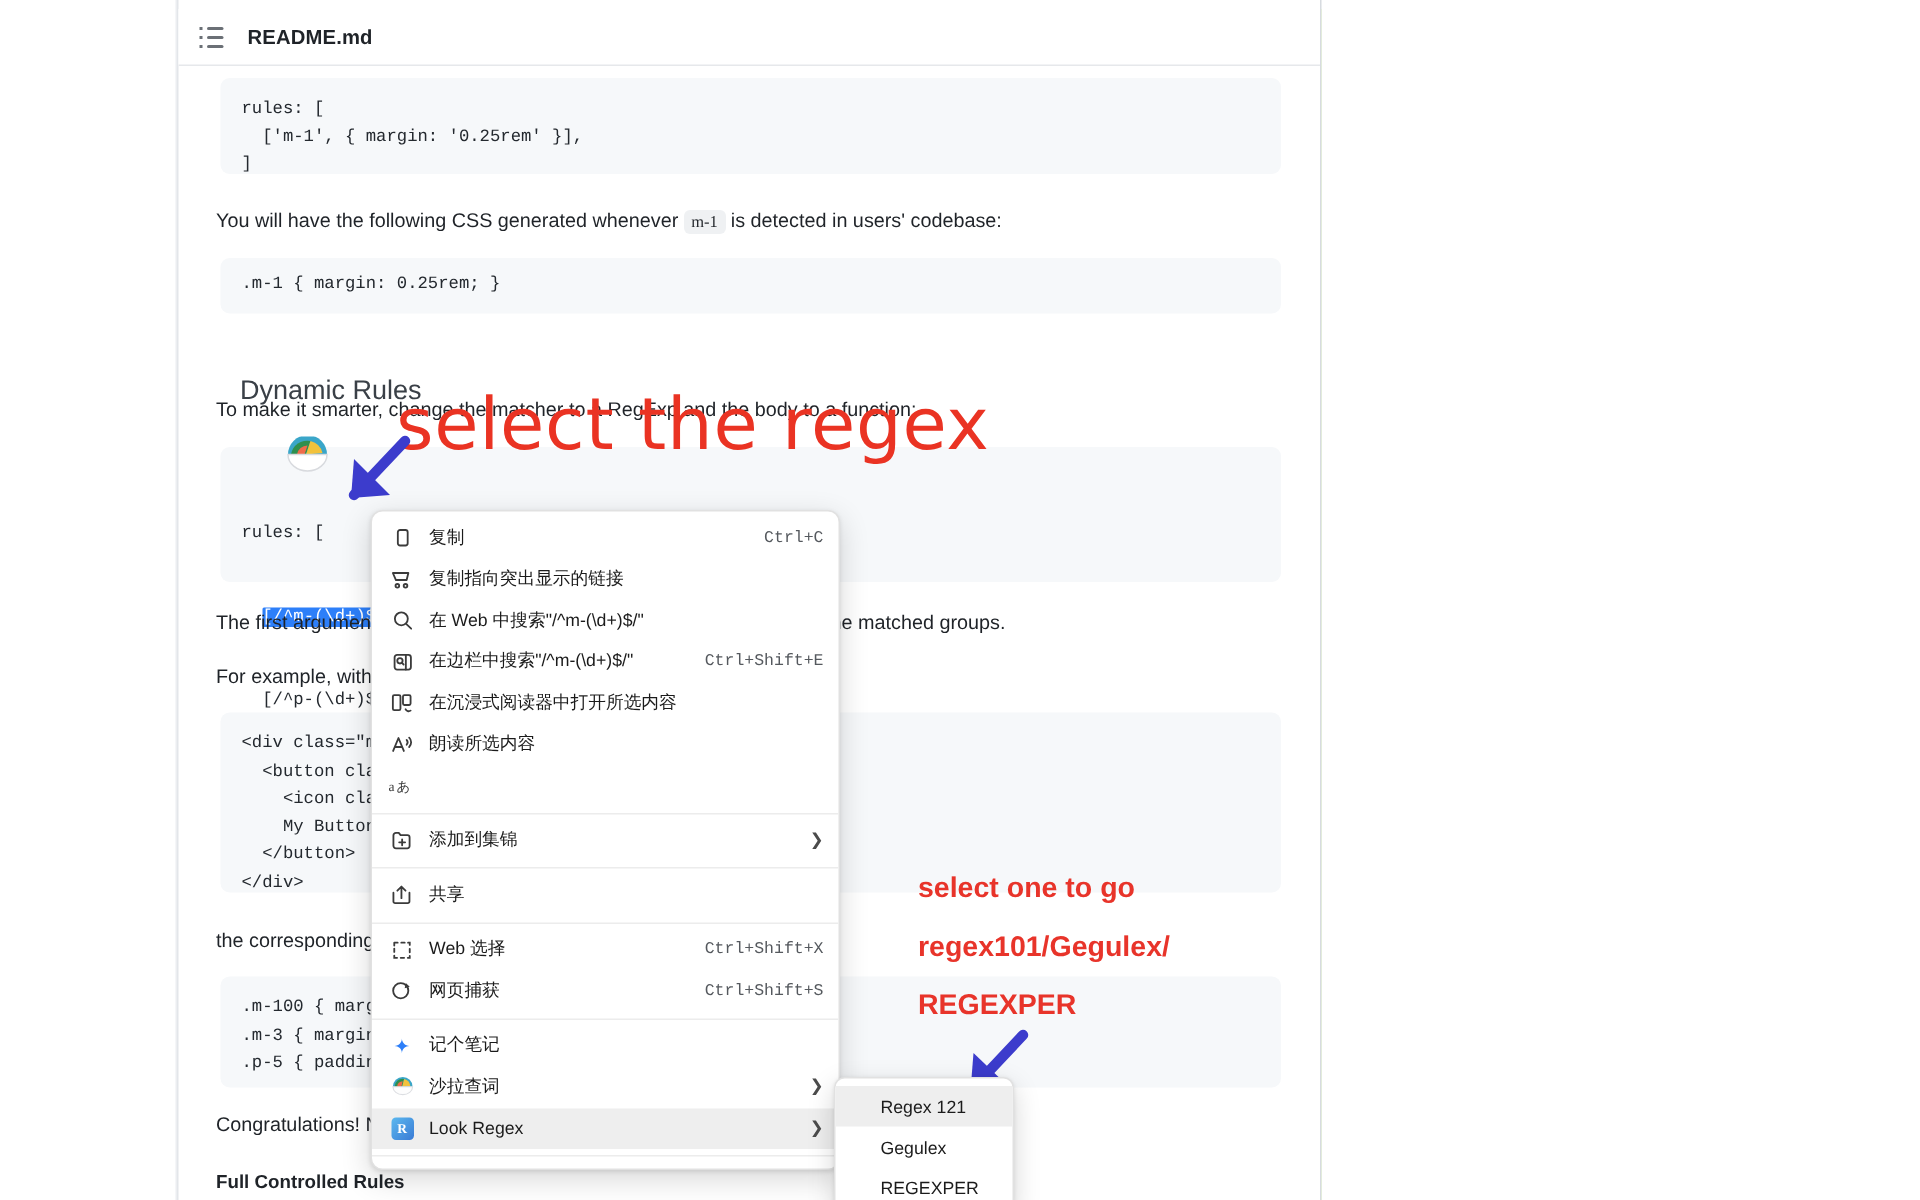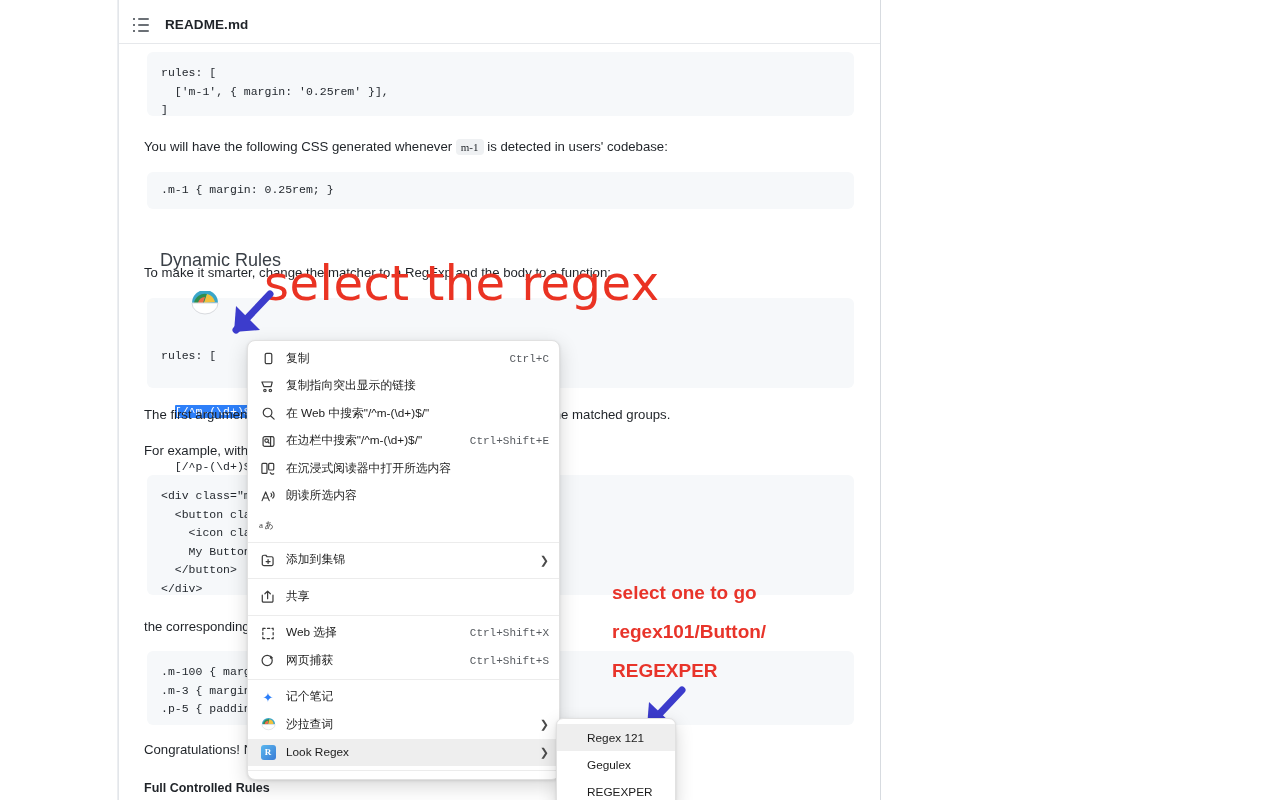--- a/index.html
+++ b/index.html
@@ -355,21 +355,21 @@
     <svg width="30" height="28" viewBox="0 0 30 28">
       <path d="M2 12 A13 13 0 0 1 28 12 Z" fill="#3aa6c9"></path>
       <path d="M4 12 A11 11 0 0 1 17 3 L14 12 Z" fill="#2f8f4e"></path>
       <path d="M14 12 L17 3 A11 11 0 0 1 25 11 Z" fill="#f2c23c"></path>
       <path d="M8 12 A7 7 0 0 1 15 6 L13 12 Z" fill="#ef6b4a"></path>
       <path d="M2 12 L28 12 A13 11 0 0 1 2 12 Z" fill="#ffffff" stroke="#d8dade" stroke-width="1"></path>
     </svg>
   </div>
 
   <div class="annot-right" style="top:573px;">select one to go</div>
-  <div class="annot-right" style="top:612px;">regex101/Button/</div>
+  <div class="annot-right" style="top:612px;">regex101/Gegulex/</div>
   <div class="annot-right" style="top:651px;">REGEXPER</div>
 
   <svg class="arrow-svg" style="left:632px; top:686px;" width="56" height="48" viewBox="0 0 56 48">
     <path d="M50 4 L18 38" stroke="#3c3ccc" stroke-width="7" stroke-linecap="round" fill="none"></path>
     <path d="M15 41 L17 16 L41 39 Z" fill="#3c3ccc"></path>
   </svg>
 
   <div class="ctx-menu" id="ctx-menu">
       <div class="ctx-item">
         <span class="ctx-ico">

